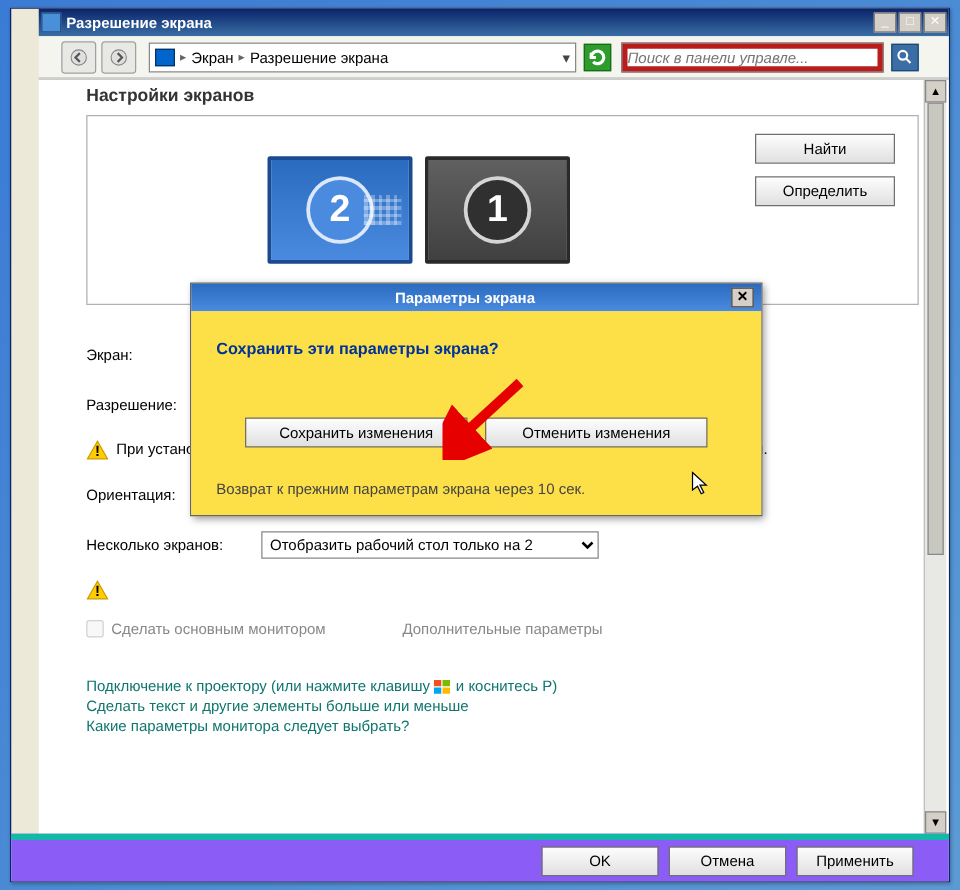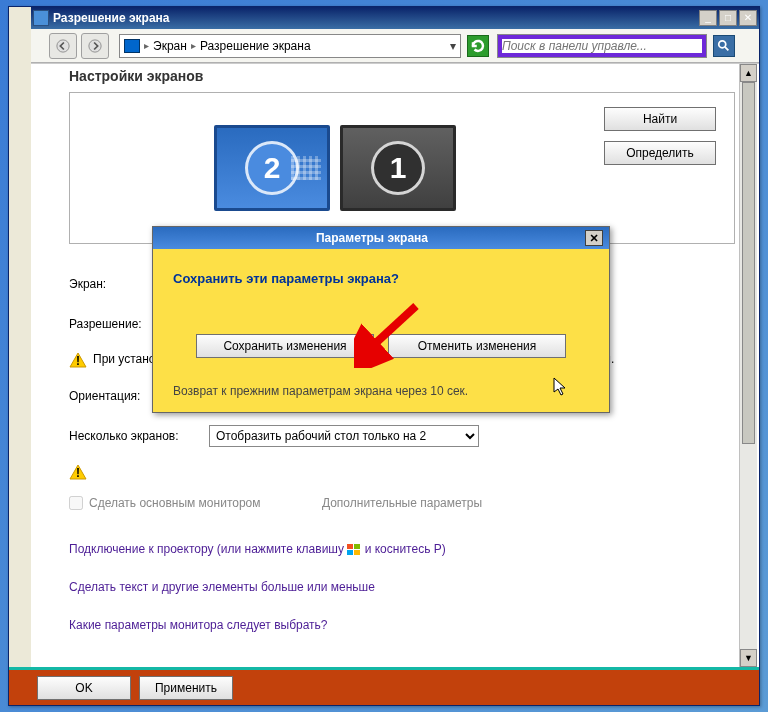--- a/index.html
+++ b/index.html
@@ -15,21 +15,21 @@
 .toolbar { height: 34px; background: #f5f5f0; border-bottom: 1px solid #b0b0b0; display: flex; align-items: center; padding: 4px 24px 4px 18px; gap: 4px; }
 .navbtn { width: 28px; height: 26px; border: 1px solid #a0a0a0; background: #e8e8e4; border-radius: 3px; display: flex; align-items: center; justify-content: center; }
 .navbtn svg { width: 14px; height: 14px; }
 .addressbar { flex: 1; height: 24px; border: 1px solid #888; background: #fff; display: flex; align-items: center; padding: 0 4px; gap: 4px; margin-left: 6px; }
 .addressbar .monicon { width: 16px; height: 14px; background: #0066cc; border: 1px solid #003366; }
 .addressbar .crumb { color: #000; }
 .addressbar .sep { color: #666; font-size: 10px; }
 .addressbar .spacer { flex: 1; }
 .addressbar .dd { color: #444; }
 .refreshbtn { width: 22px; height: 22px; background: #2d9c2d; border: 1px solid #1a6a1a; display: flex; align-items: center; justify-content: center; color: #fff; margin-left: 2px; }
-.searchbox { width: 210px; height: 24px; border: 1px solid #888; background: #6d28d9; display: flex; align-items: center; padding: 0 4px; margin-left: 4px; }
+.searchbox { width: 210px; height: 24px; border: 1px solid #888; background: #b91c1c; display: flex; align-items: center; padding: 0 4px; margin-left: 4px; }
 .searchbox input { flex: 1; border: none; outline: none; color: #666; font-style: italic; }
 .searchbtn { width: 22px; height: 22px; background: #3a6ea5; border: 1px solid #1a4a75; margin-left: 2px; display: flex; align-items: center; justify-content: center; }
 .searchbtn svg { width: 14px; height: 14px; }
 
 .content { position: relative; background: #fff; height: calc(100% - 22px - 34px - 38px); padding: 4px 24px 8px 38px; overflow: hidden; border-top: 1px solid #ccc; }
 .scrollbar-v { position: absolute; right: 2px; top: 0; bottom: 0; width: 18px; background: #e8e8e4; border-left: 1px solid #c0c0c0; }
 .scrollbar-v .arr { height: 18px; background: #d4d0c8; border: 1px solid #888; text-align: center; font-size: 9px; line-height: 16px; }
 .scrollbar-v .thumb { position: absolute; top: 18px; left: 2px; right: 2px; height: 60%; background: #c8c8c0; border: 1px solid #888; }
 
 .section-title { font-size: 14px; font-weight: bold; color: #333; margin: 0 0 8px 0; }
@@ -48,24 +48,24 @@
 .row { display: flex; align-items: center; margin-bottom: 16px; min-height: 24px; }
 .row .label { width: 140px; }
 .row select { height: 22px; min-width: 270px; padding: 1px 2px; border: 1px solid #888; background: #fff; }
 .warn-row { display: flex; align-items: flex-start; gap: 6px; margin: 6px 0 16px 0; }
 .warn-icon { width: 18px; height: 16px; flex-shrink: 0; }
 .warn-icon svg { width: 18px; height: 16px; }
 .chk-row { display: flex; align-items: center; gap: 6px; margin: 12px 0; color: #888; }
 .chk-row input[type=checkbox] { width: 14px; height: 14px; }
 .advanced { text-align: center; color: #888; margin-top: -26px; margin-bottom: 32px; }
 .links { margin-top: 20px; }
-.links a { display: block; color: #4c1d95; margin: 24px 0; cursor: pointer; }
+.links a { display: block; color: #0f766e; margin: 2px 0; cursor: pointer; }
 .winflag { display: inline-block; width: 14px; height: 12px; vertical-align: middle; }
 
-.bottombar { position: absolute; bottom: 0; left: 0; right: 0; height: 38px; background: #c2410c; border-top: 3px solid #14b8a6; display: flex; align-items: center; gap: 8px; padding: 0 28px; }
+.bottombar { position: absolute; bottom: 0; left: 0; right: 0; height: 38px; background: #8b5cf6; border-top: 5px solid #14b8a6; display: flex; align-items: center; justify-content: flex-end; gap: 8px; padding: 0 28px; }
 .bottombar .winbutton { width: 94px; }
 
 
 .dialog { position: absolute; left: 152px; top: 226px; width: 458px; background: #ece9d8; border: 1px solid #666; box-shadow: 2px 2px 6px rgba(0,0,0,0.4); z-index: 100; }
 .dialog .dlg-title { height: 22px; background: linear-gradient(#2a6bbf, #4a8bdf); color: #fff; font-weight: bold; display: flex; align-items: center; padding: 0 6px; }
 .dialog .dlg-title .t { flex: 1; text-align: center; }
 .dialog .dlg-title .x { width: 18px; height: 16px; background: #d4d0c8; border: 1px solid #404040; color: #000; text-align: center; font-size: 11px; line-height: 14px; cursor: pointer; }
 .dialog .dlg-body { padding: 22px 20px 14px 20px; background: #fde047; }
 .dialog .prompt { font-weight: bold; font-size: 13px; color: #003399; margin-bottom: 48px; }
 .dialog .btnrow { display: flex; gap: 14px; justify-content: center; margin-bottom: 26px; }
@@ -198,20 +198,21 @@
 
     <div class="scrollbar-v">
       <div class="arr">▲</div>
       <div class="thumb"></div>
       <div class="arr" style="position:absolute;bottom:0;left:0;right:0">▼</div>
     </div>
   </div>
 
   <div class="bottombar">
     <button class="winbutton">OK</button>
+    <button class="winbutton">Отмена</button>
     <button class="winbutton">Применить</button>
   </div>
 </div>
 
 <div class="dialog">
   <div class="dlg-title">
     <span class="t">Параметры экрана</span>
     <span class="x">✕</span>
   </div>
   <div class="dlg-body">

